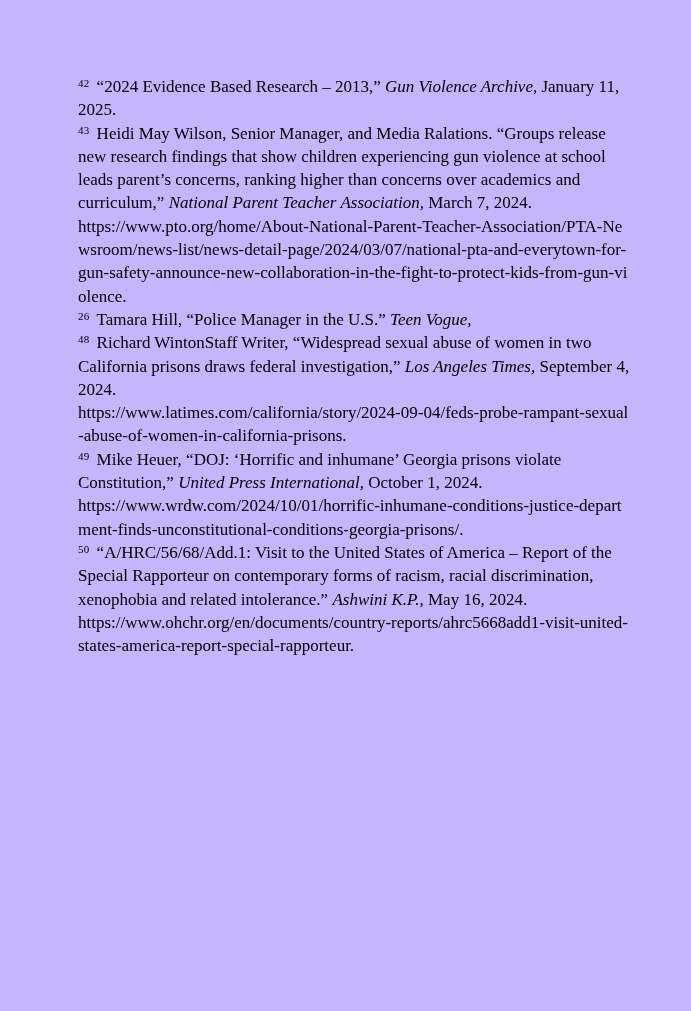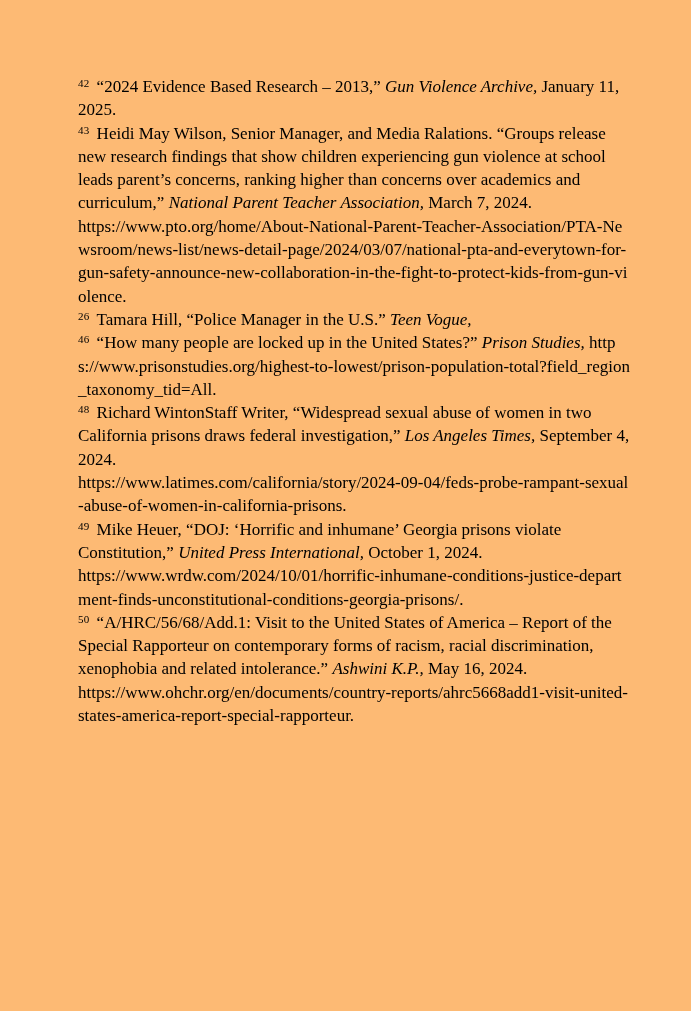--- a/index.html
+++ b/index.html
@@ -8,21 +8,21 @@
     width: 691px;
     height: 1011px;
     position: relative;
     overflow: hidden;
     font-family: "Liberation Serif", serif;
     color: #000000;
   }
   .page {
     position: absolute;
     inset: 0;
-    background: #fdba74;
+    background: #c4b5fd;
   }
   .footnotes {
     position: absolute;
     left: 78px;
     top: 75px;
     width: 554px;
     font-size: 17px;
     line-height: 23.3px;
     text-align: left;
   }
@@ -44,18 +44,17 @@
   .seg.url { font-style: normal; word-break: break-all; }
 </style>
 </head>
 <body>
 
 <div class="page">
   <section class="footnotes" id="footnotes-container">
       <p class="footnote"><sup class="fn-num">42</sup><span class="seg normal">“2024 Evidence Based Research – 2013,” </span><span class="seg italic">Gun Violence Archive,</span><span class="seg normal"> January 11, 2025.</span><br></p>
       <p class="footnote"><sup class="fn-num">43</sup><span class="seg normal">Heidi May Wilson, Senior Manager, and Media Ralations. “Groups release new research findings that show children experiencing gun violence at school leads parent’s concerns, ranking higher than concerns over academics and curriculum,” </span><span class="seg italic">National Parent Teacher Association,</span><span class="seg normal"> March 7, 2024.</span><br><span class="seg url">https://www.pto.org/home/About-National-Parent-Teacher-Association/PTA-Newsroom/news-list/news-detail-page/2024/03/07/national-pta-and-everytown-for-gun-safety-announce-new-collaboration-in-the-fight-to-protect-kids-from-gun-violence.</span></p>
       <p class="footnote"><sup class="fn-num">26</sup><span class="seg normal">Tamara Hill, “Police Manager in the U.S.” </span><span class="seg italic">Teen Vogue,</span><br></p>
-      <p class="footnote"><sup class="fn-num">46</sup><span class="seg normal">“How many people are locked up in the United States?” </span><span class="seg italic">Prison Studies,</span><span class="seg normal"> </span><span class="seg url">https://www.prisonstudies.org/highest-to-lowest/prison-population-total?field_region_taxonomy_tid=All.</span></p>
       <p class="footnote"><sup class="fn-num">48</sup><span class="seg normal">Richard WintonStaff Writer, “Widespread sexual abuse of women in two California prisons draws federal investigation,” </span><span class="seg italic">Los Angeles Times,</span><span class="seg normal"> September 4, 2024.</span><br><span class="seg url">https://www.latimes.com/california/story/2024-09-04/feds-probe-rampant-sexual-abuse-of-women-in-california-prisons.</span></p>
       <p class="footnote"><sup class="fn-num">49</sup><span class="seg normal">Mike Heuer, “DOJ: ‘Horrific and inhumane’ Georgia prisons violate Constitution,” </span><span class="seg italic">United Press International,</span><span class="seg normal"> October 1, 2024.</span><br><span class="seg url">https://www.wrdw.com/2024/10/01/horrific-inhumane-conditions-justice-department-finds-unconstitutional-conditions-georgia-prisons/.</span></p>
       <p class="footnote"><sup class="fn-num">50</sup><span class="seg normal">“A/HRC/56/68/Add.1: Visit to the United States of America – Report of the Special Rapporteur on contemporary forms of racism, racial discrimination, xenophobia and related intolerance.” </span><span class="seg italic">Ashwini K.P.,</span><span class="seg normal"> May 16, 2024.</span><br><span class="seg url">https://www.ohchr.org/en/documents/country-reports/ahrc5668add1-visit-united-states-america-report-special-rapporteur.</span></p>
     </section>
 </div>
 
 </body></html>

